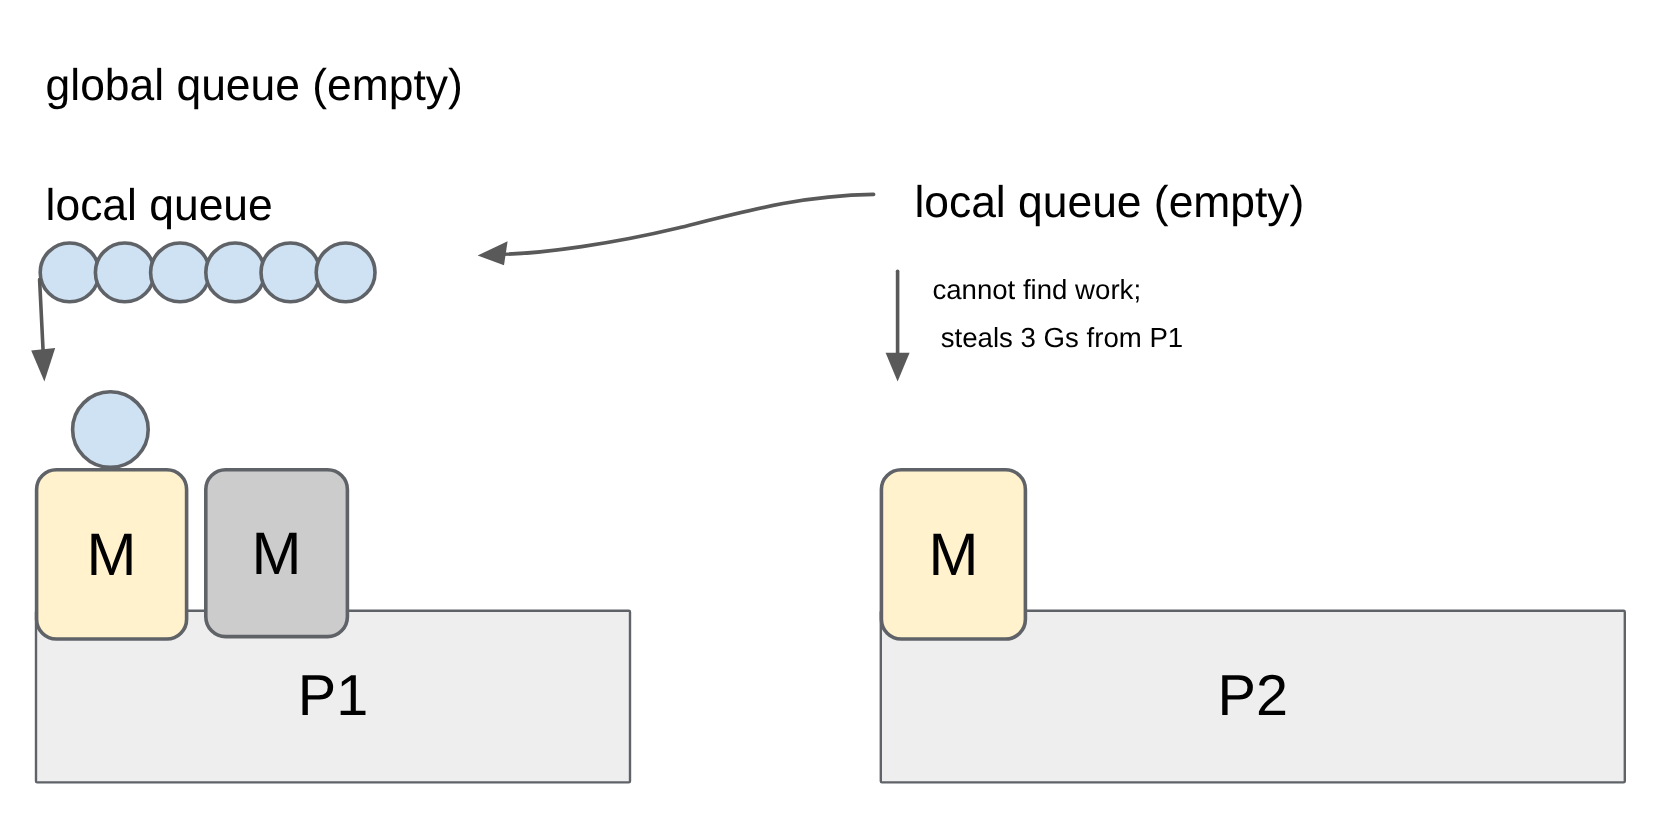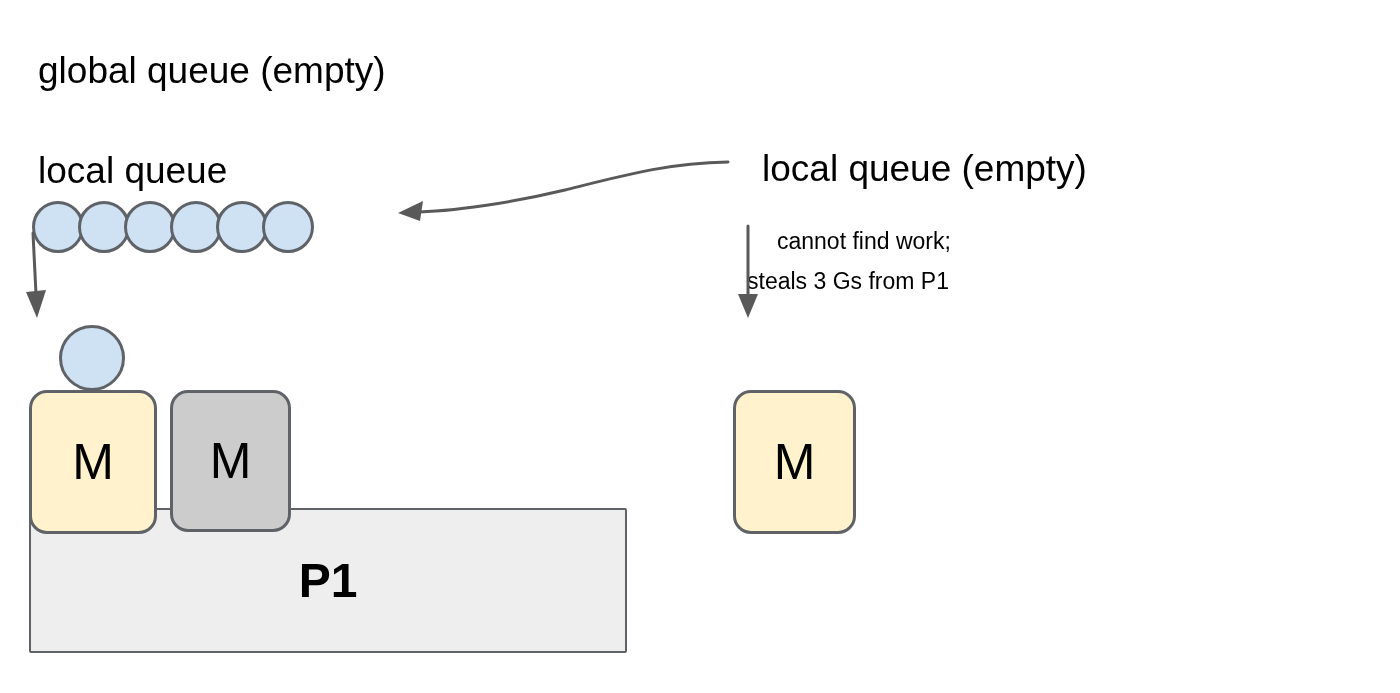--- a/index.html
+++ b/index.html
@@ -27,21 +27,21 @@
     position: absolute;
     font-size: 23px;
     line-height: 40px;
     white-space: pre;
     color: var(--text, #000000);
   }
   .lbl-global-queue { left: 38px; top: 52px; }
   .lbl-local-queue-p1 { left: 38px; top: 152px; }
   .lbl-local-queue-p2 { left: 762px; top: 150px; }
   .note-1 { left: 777px; top: 221px; }
-  .note-2 { left: 747px; top: 261px; }
+  .note-2 { left: 784px; top: 261px; }
 
   .goroutine-row {
     position: absolute;
     left: 32px;
     top: 201px;
     width: 284px;
     height: 52px;
   }
   .goroutine-row .g {
     position: absolute;
@@ -70,21 +70,21 @@
     position: absolute;
     box-sizing: border-box;
     background: var(--processor-fill, #eeeeee);
     border: 2.5px solid var(--shape-stroke, #5f6368);
     border-radius: 2px;
     display: flex;
     align-items: center;
     justify-content: center;
     font-size: 48px;
   }
-  .pbox-p1 { left: 29px; top: 508px; width: 598px; height: 145px; font-weight: bold; }
+  .pbox-p1 { left: 29px; top: 508px; width: 497px; height: 145px; }
   .pbox-p2 { left: 733px; top: 508px; width: 622px; height: 145px; }
 
   .mbox {
     position: absolute;
     box-sizing: border-box;
     border: 3px solid var(--shape-stroke, #5f6368);
     border-radius: 18px;
     display: flex;
     align-items: center;
     justify-content: center;
@@ -124,20 +124,23 @@
       <div class="g" style="left: 184px;"></div>
       <div class="g" style="left: 230px;"></div>
     </div>
 
   <div class="g-single"></div>
 
   <div class="pbox pbox-p1">
     <span>P1</span>
   </div>
 
+  <div class="pbox pbox-p2">
+    <span>P2</span>
+  </div>
 
   <div class="mbox mbox-p1-active">
     <span>M</span>
   </div>
 
   <div class="mbox mbox-p1-idle">
     <span>M</span>
   </div>
 
   <div class="mbox mbox-p2">

